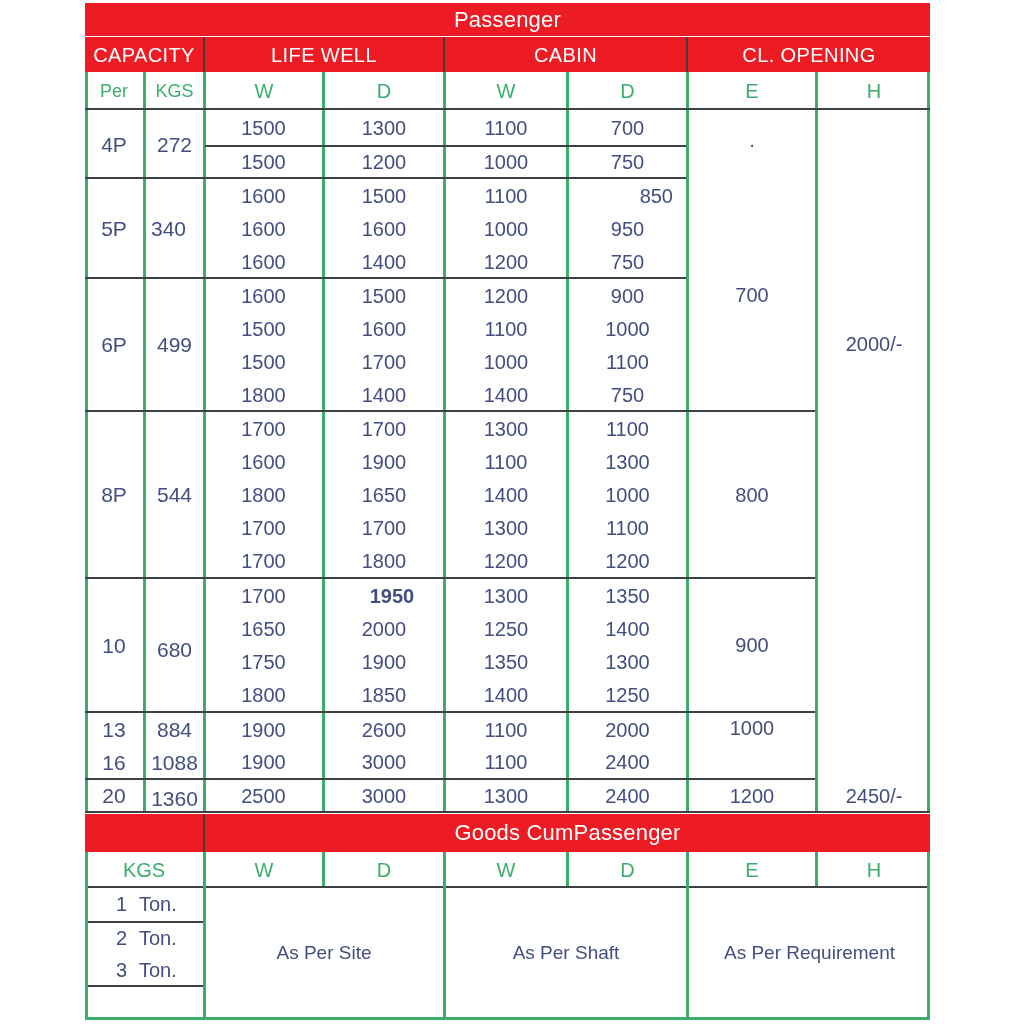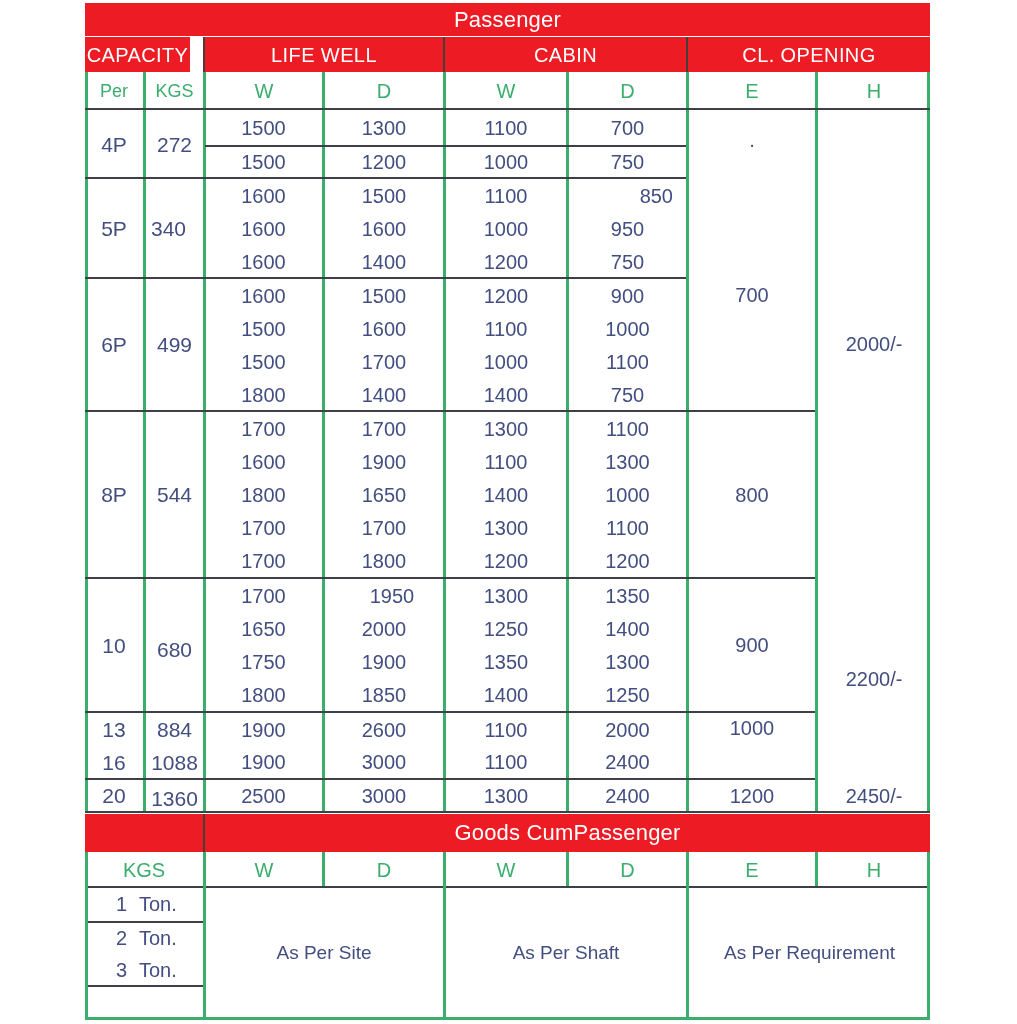--- a/index.html
+++ b/index.html
@@ -39,21 +39,21 @@
 </style>
 </head>
 <body>
 
 <div id="sheet">
 
   <div class="cell redbar bandtitle" style="left:85px;top:3px;width:845px;height:33px;">
     <span class="txt">Passenger</span>
   </div>
 
-  <div class="cell redbar grouphdr" style="left:85px;top:37px;width:105px;height:35px;">
+  <div class="cell redbar grouphdr" style="left:85px;top:37px;width:118px;height:35px;">
     <span class="txt">CAPACITY</span>
   </div>
   <div class="cell redbar grouphdr" style="left:205px;top:37px;width:238px;height:35px;">
     <span class="txt">LIFE WELL</span>
   </div>
   <div class="cell redbar grouphdr" style="left:445px;top:37px;width:241px;height:35px;">
     <span class="txt">CABIN</span>
   </div>
   <div class="cell redbar grouphdr" style="left:688px;top:37px;width:242px;height:35px;">
     <span class="txt">CL. OPENING</span>
@@ -349,21 +349,21 @@
   <div class="cell num" style="left:446px;top:544px;width:120px;height:33px;">
       <span class="txt">1200</span>
     </div>
   <div class="cell num" style="left:569px;top:544px;width:117px;height:33px;">
       <span class="txt">1200</span>
     </div>
 
   <div class="cell num" style="left:205px;top:579px;width:117px;height:33px;">
       <span class="txt">1700</span>
     </div>
-  <div class="cell num" style="left:325px;top:579px;width:134px;height:33px;">
+  <div class="cell num" style="left:325px;top:579px;width:134px;height:33px;font-weight:bold;">
       <span class="txt">1950</span>
     </div>
   <div class="cell num" style="left:446px;top:579px;width:120px;height:33px;">
       <span class="txt">1300</span>
     </div>
   <div class="cell num" style="left:569px;top:579px;width:117px;height:33px;">
       <span class="txt">1350</span>
     </div>
 
   <div class="cell num" style="left:205px;top:612px;width:117px;height:33px;">
@@ -458,23 +458,20 @@
     </div>
   <div class="cell num" style="left:689px;top:713px;width:126px;height:65px;">
     <span class="txt" style="align-self:flex-start;margin-top:5px;">1000</span>
     </div>
   <div class="cell num" style="left:689px;top:780px;width:126px;height:31px;">
     <span class="txt">1200</span>
     </div>
 
   <div class="cell num" style="left:818px;top:111px;width:112px;height:466px;">
     <span class="txt">2000/-</span>
-    </div>
-  <div class="cell num" style="left:818px;top:579px;width:112px;height:199px;">
-    <span class="txt">2200/-</span>
     </div>
   <div class="cell num" style="left:818px;top:780px;width:112px;height:31px;">
     <span class="txt">2450/-</span>
     </div>
 
   <div class="cell redbar" style="left:85px;top:814px;width:118px;height:38px;"></div>
   <div class="cell redbar bandtitle" style="left:205px;top:814px;width:725px;height:38px;">
     <span class="txt">Goods CumPassenger</span>
   </div>
   <div class="vdark" style="left:203px;top:814px;height:38px;"></div>

